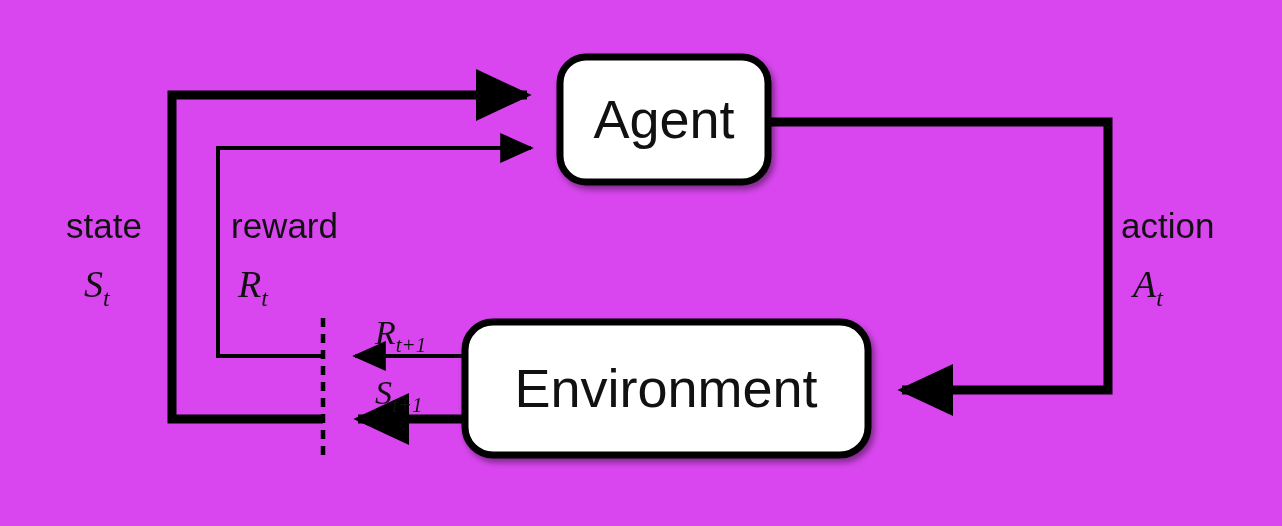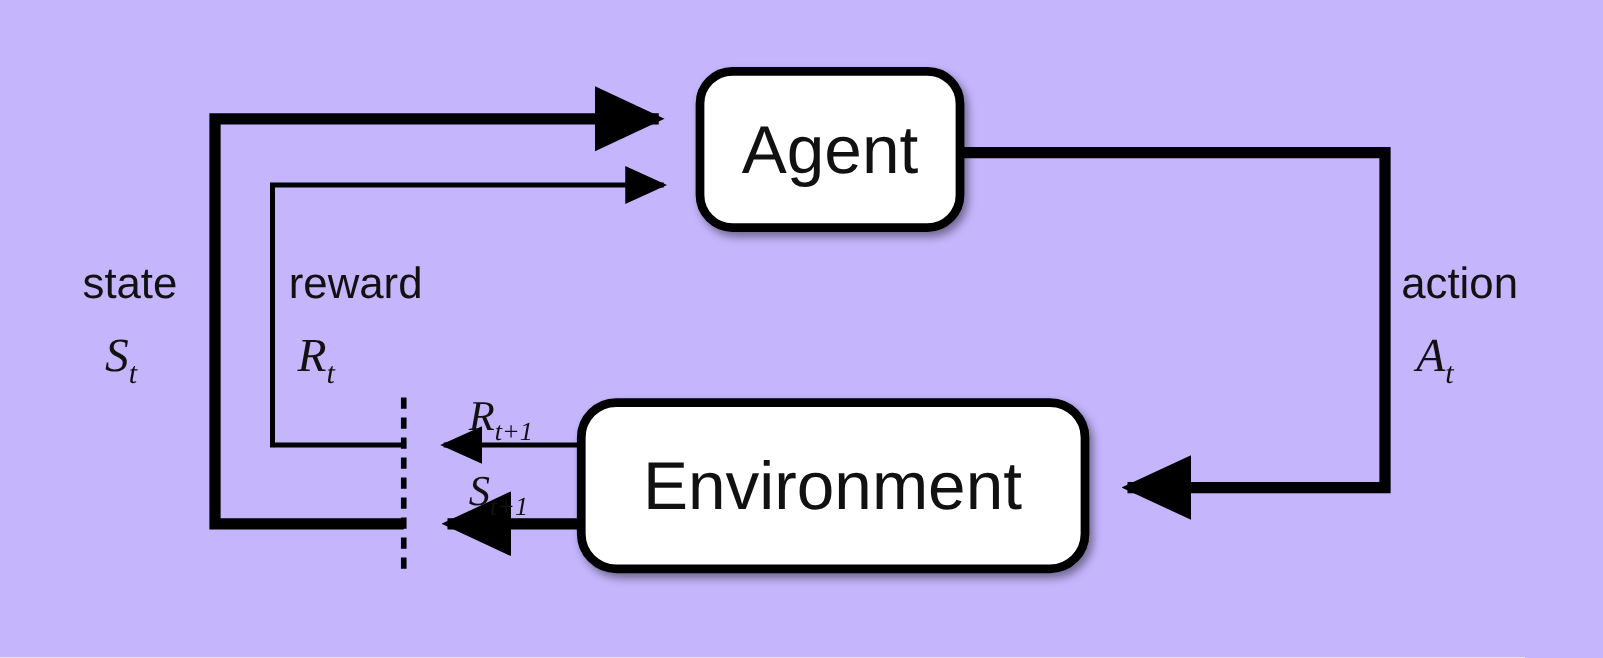--- a/index.html
+++ b/index.html
@@ -11,21 +11,21 @@
   body {
     width: 1282px;
     height: 526px;
     overflow: hidden;
     font-family: "Liberation Sans", sans-serif;
   }
   #diagram-root {
     position: relative;
     width: 1282px;
     height: 526px;
-    background: #c4b5fd;
+    background: #d946ef;
   }
   svg.layer {
     position: absolute;
     left: 0;
     top: 0;
     width: 1282px;
     height: 526px;
   }
   .node-label {
     font-family: "Liberation Sans", sans-serif;

